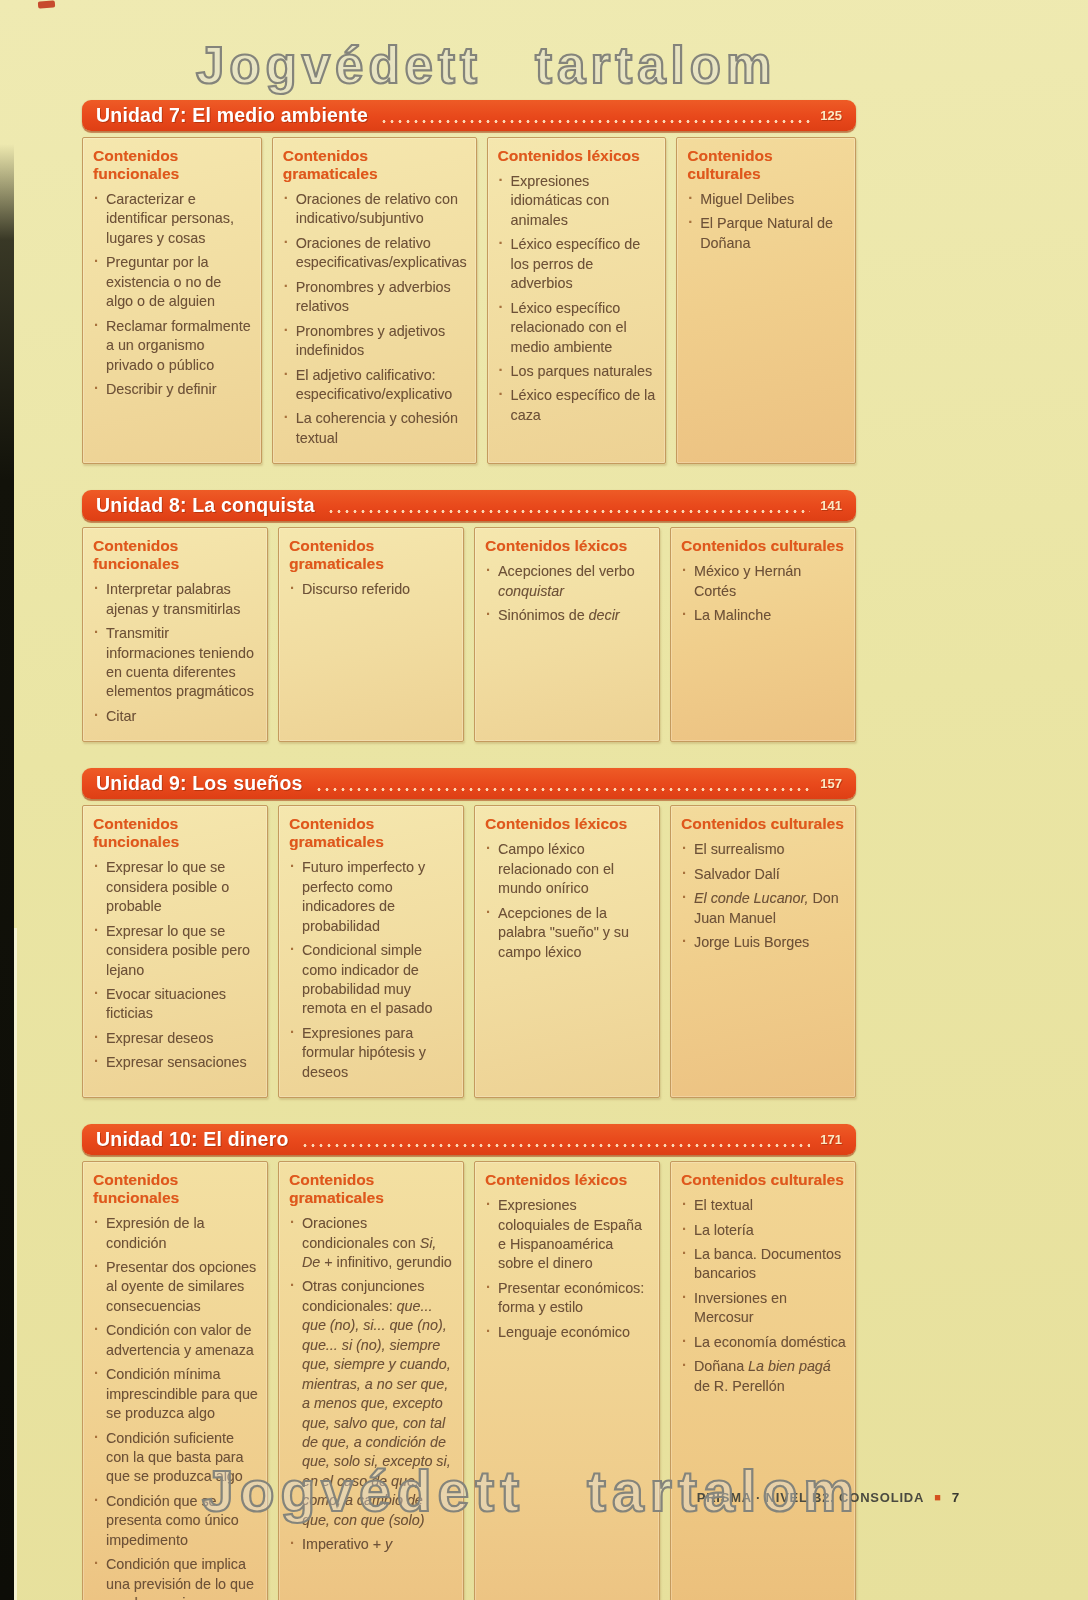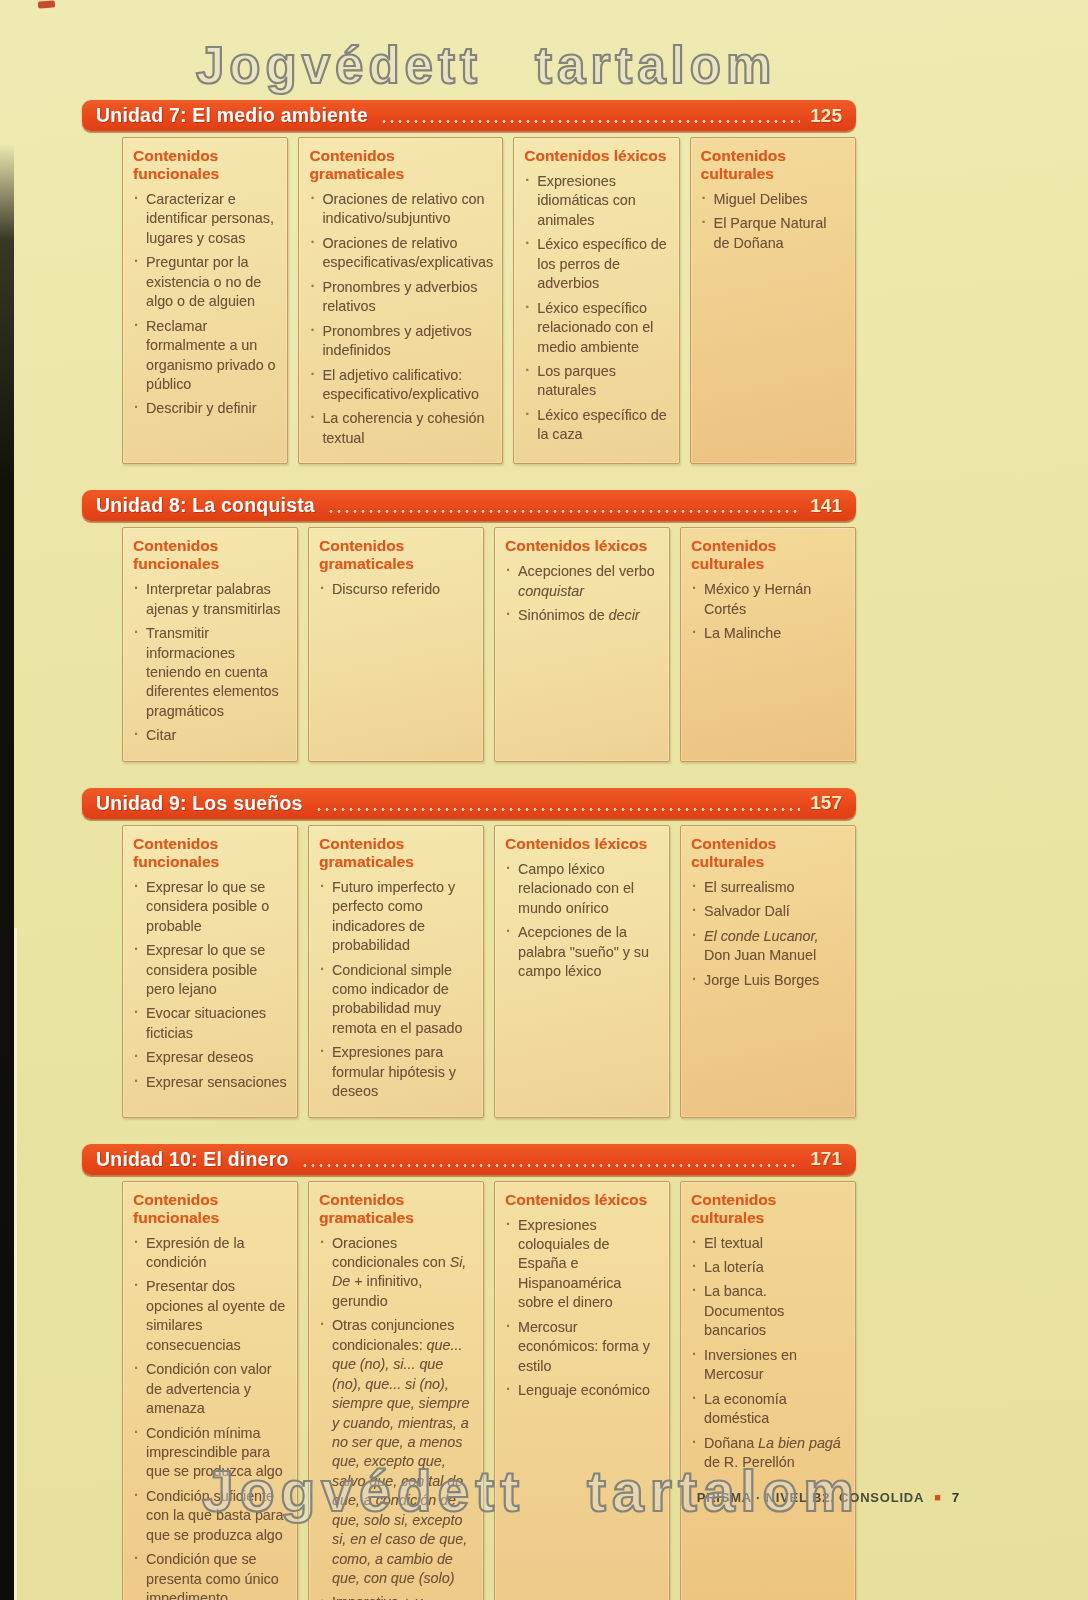--- a/index.html
+++ b/index.html
@@ -30,23 +30,23 @@
     display:flex;align-items:center;height:31px;
     background:linear-gradient(180deg,#EE5B26 0%,#E8481B 55%,#DE3F14 100%);
     border-radius:9px;padding:0 14px 0 14px;
     box-shadow:0 2px 0 rgba(170,50,10,.45),0 1px 2px rgba(120,70,20,.4);
   }
   .unit-title{color:#FFFFFF;font-weight:bold;font-size:19.5px;letter-spacing:.2px;
     text-shadow:1px 1px 0 rgba(150,40,5,.55);flex:0 0 auto;}
   .leader{flex:1 1 auto;align-self:flex-end;height:5px;margin:0 10px 7px 12px;
     background-image:radial-gradient(circle,rgba(255,238,205,.85) 1.3px,transparent 1.7px);
     background-size:8px 5px;background-repeat:repeat-x;background-position:0 50%;}
-  .unit-page{color:#FBE9C4;font-weight:bold;font-size:19px;flex:0 0 auto;
+  .unit-page{color:#FBE9C4;font-weight:bold;font-size:13px;flex:0 0 auto;
     text-shadow:1px 1px 0 rgba(150,40,5,.5);}
-  .cards{display:grid;grid-template-columns:repeat(4,1fr);gap:10px;margin-top:6px;margin-left:40px;}
+  .cards{display:grid;grid-template-columns:repeat(4,1fr);gap:10px;margin-top:6px;}
   .card{
     border:1px solid #C49A5E;border-radius:2px;padding:8px 9px 10px 10px;
     background:linear-gradient(168deg,#F5E7AE 0%,#F1DCA0 55%,#EDD193 100%);
     box-shadow:1px 2px 2px rgba(140,100,40,.22), inset 0 0 0 1px rgba(255,255,255,.22);
   }
   .card:nth-child(4){background:linear-gradient(168deg,#F3DB9C 0%,#F0CE8C 50%,#ECC181 100%);}
   .u3 .card{background:linear-gradient(180deg,#F3E0A2 0%,#EFCD8C 60%,#EBBD7C 100%);}
   .u3 .card:nth-child(4){background:linear-gradient(180deg,#F2D695 0%,#EEC884 60%,#EABA76 100%);}
   .card-title{color:#E0571C;font-weight:bold;font-size:15.5px;margin:1px 0 7px 0;
     text-shadow:.4px .4px 0 rgba(190,80,20,.35);}
@@ -230,21 +230,21 @@
             <ul class="card-list">
               <li class="card-item"><span class="bullet">·</span><span class="seg">Oraciones condicionales con </span><span class="seg it">Si, De</span><span class="seg"> + infinitivo, gerundio</span></li>
               <li class="card-item"><span class="bullet">·</span><span class="seg">Otras conjunciones condicionales: </span><span class="seg it">que... que (no), si... que (no), que... si (no), siempre que, siempre y cuando, mientras, a no ser que, a menos que, excepto que, salvo que, con tal de que, a condición de que, solo si, excepto si, en el caso de que, como, a cambio de que, con que (solo)</span></li>
               <li class="card-item"><span class="bullet">·</span><span class="seg">Imperativo + </span><span class="seg it">y</span></li>
             </ul>
           </div>
           <div class="card">
             <div class="card-title">Contenidos léxicos</div>
             <ul class="card-list">
               <li class="card-item"><span class="bullet">·</span><span class="seg">Expresiones coloquiales de España e Hispanoamérica sobre el dinero</span></li>
-              <li class="card-item"><span class="bullet">·</span><span class="seg">Mercosur económicos: forma y estilo</span></li>
+              <li class="card-item"><span class="bullet">·</span><span class="seg">Presentar económicos: forma y estilo</span></li>
               <li class="card-item"><span class="bullet">·</span><span class="seg">Lenguaje económico</span></li>
             </ul>
           </div>
           <div class="card">
             <div class="card-title">Contenidos culturales</div>
             <ul class="card-list">
               <li class="card-item"><span class="bullet">·</span><span class="seg">El textual</span></li>
               <li class="card-item"><span class="bullet">·</span><span class="seg">La lotería</span></li>
               <li class="card-item"><span class="bullet">·</span><span class="seg">La banca. Documentos bancarios</span></li>
               <li class="card-item"><span class="bullet">·</span><span class="seg">Inversiones en Mercosur</span></li>

